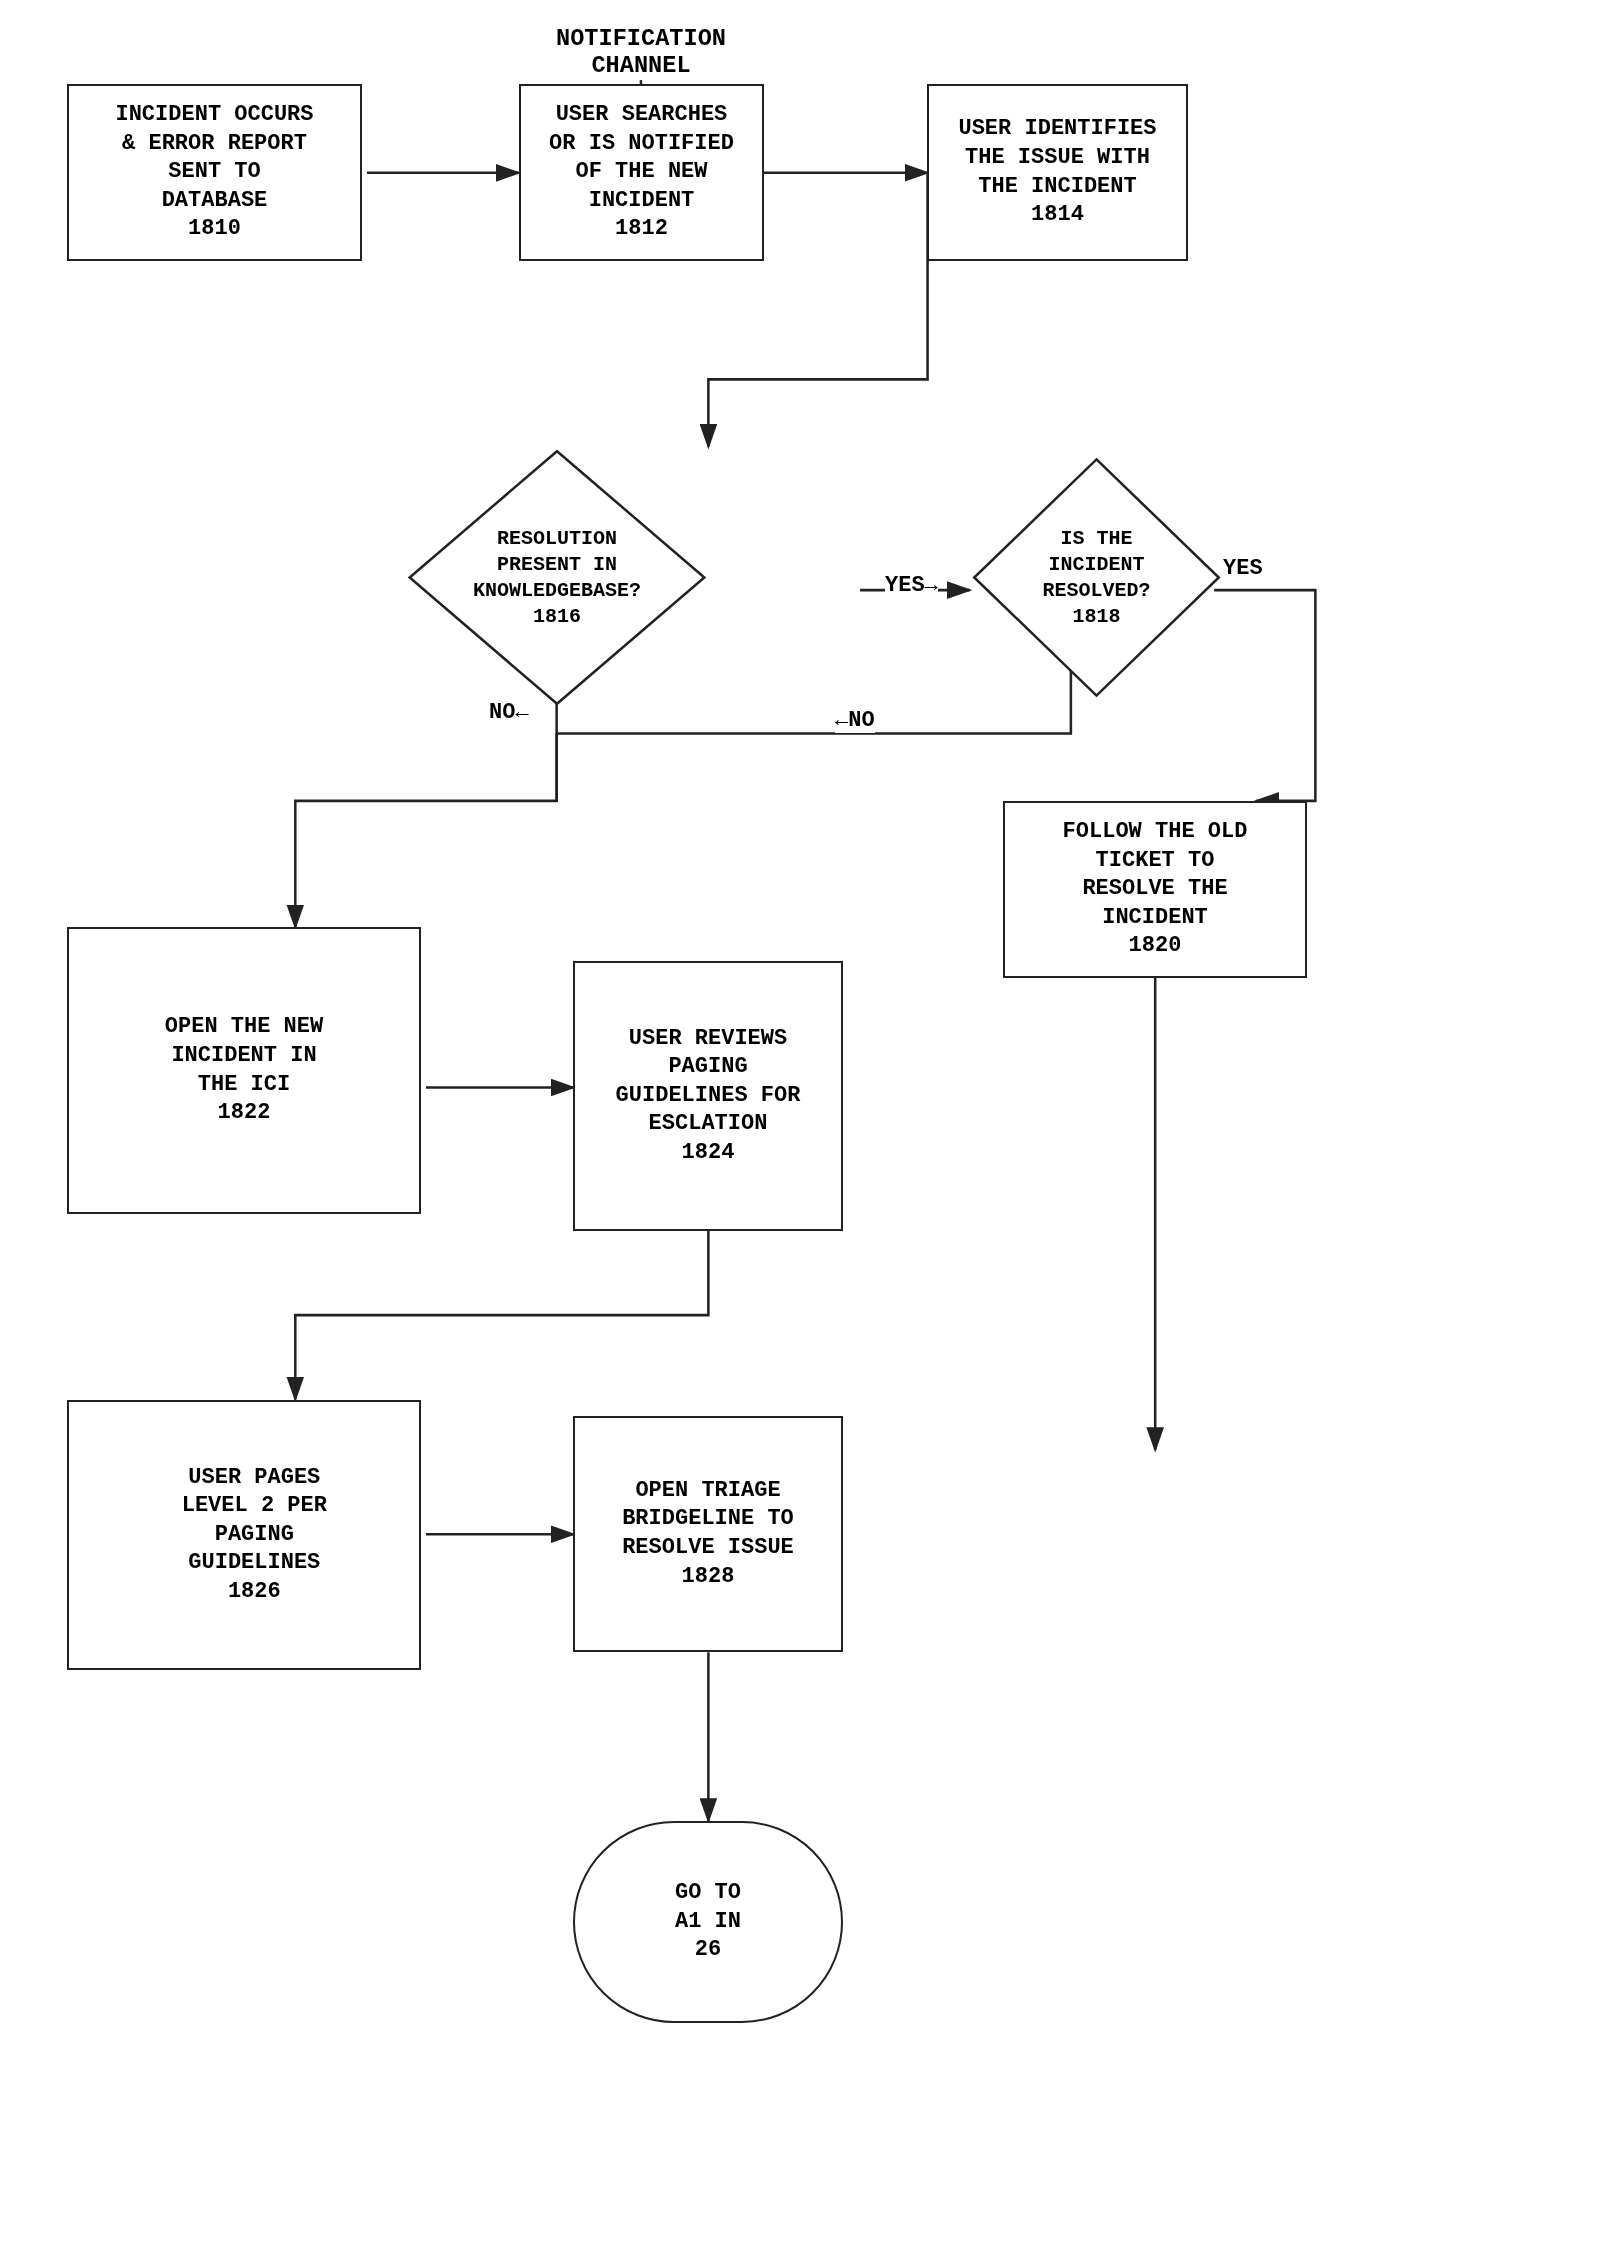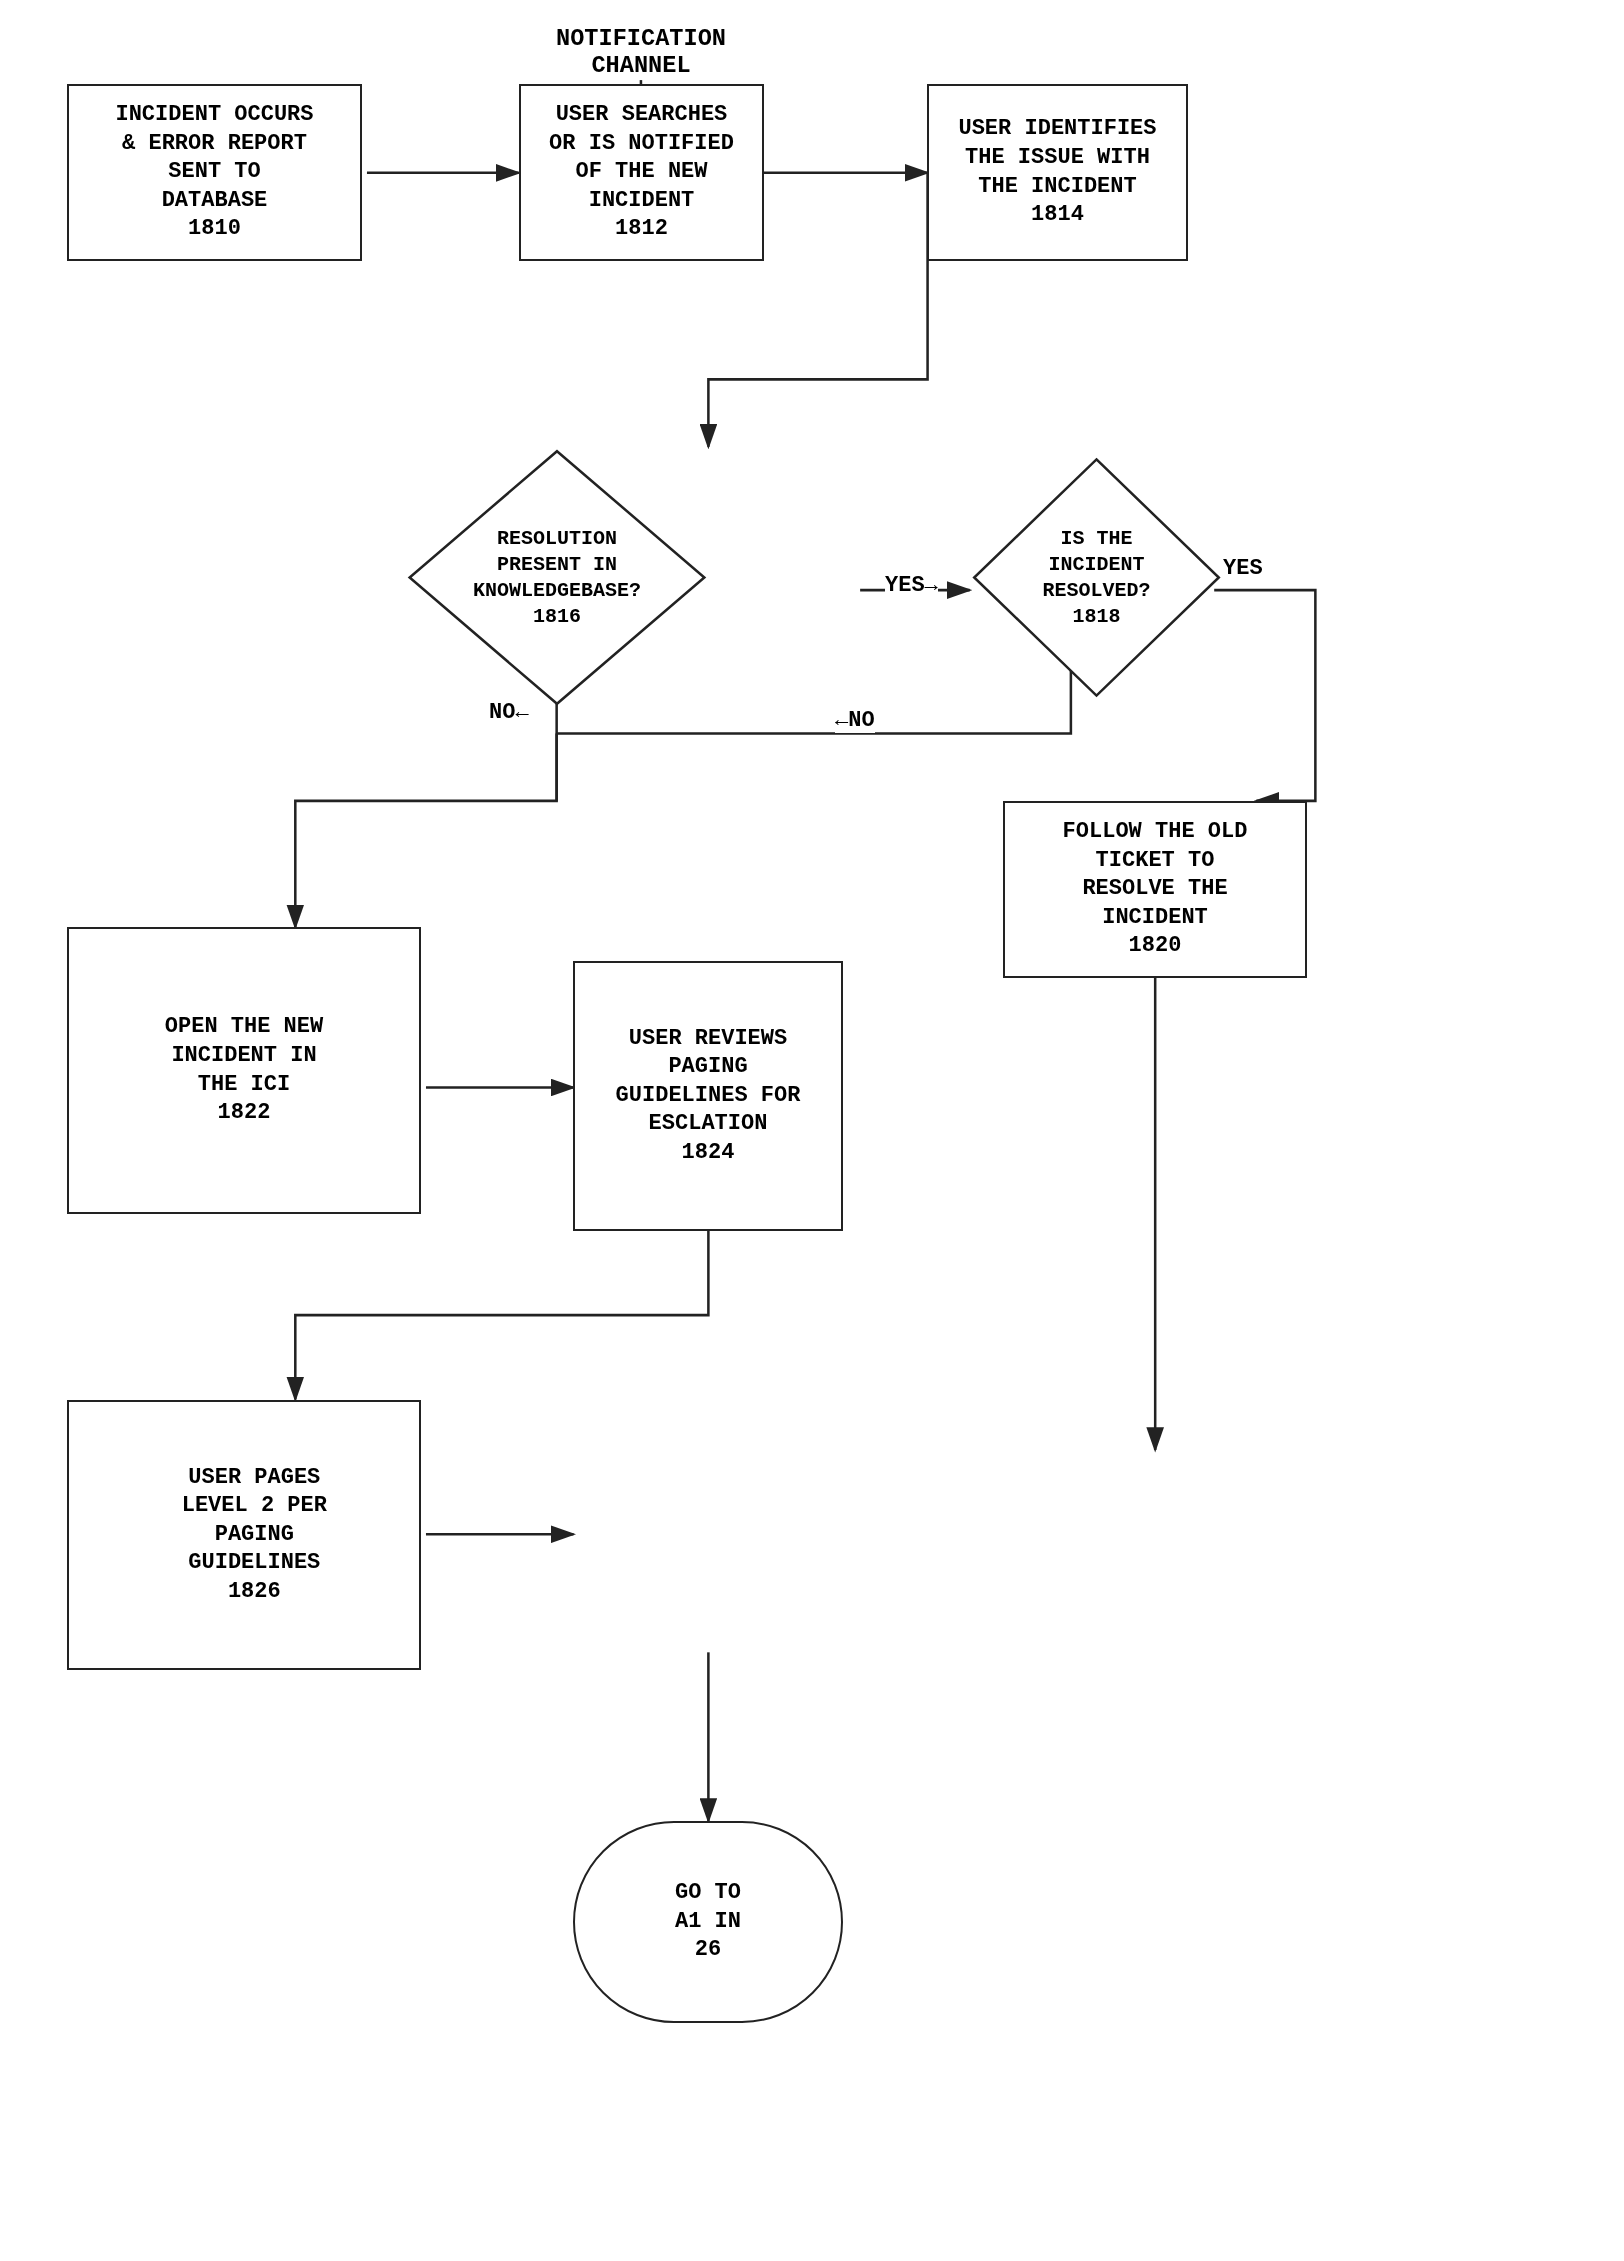--- a/index.html
+++ b/index.html
@@ -172,20 +172,23 @@
   </div>
 
   <div class="box" style="left:1003px; top:801px; width:304px; height:177px; text-align:center;">
     FOLLOW THE OLD<br>TICKET TO<br>RESOLVE THE<br>INCIDENT<br>1820
   </div>
 
   <div class="box" style="left:67px; top:1400px; width:354px; height:270px;padding-left:29px;">
     USER PAGES<br>LEVEL 2 PER<br>PAGING<br>GUIDELINES<br>1826
   </div>
 
+  <div class="box" style="left:573px; top:1416px; width:270px; height:236px;">
+    OPEN TRIAGE<br>BRIDGELINE TO<br>RESOLVE ISSUE<br>1828
+  </div>
 
 
   <div class="oval" style="left:573px; top:1821px; width:270px; height:202px; border-radius:101px;">
     GO TO<br>A1 IN<br>26
   </div>
 
 </div>
 
 
 </body></html>

